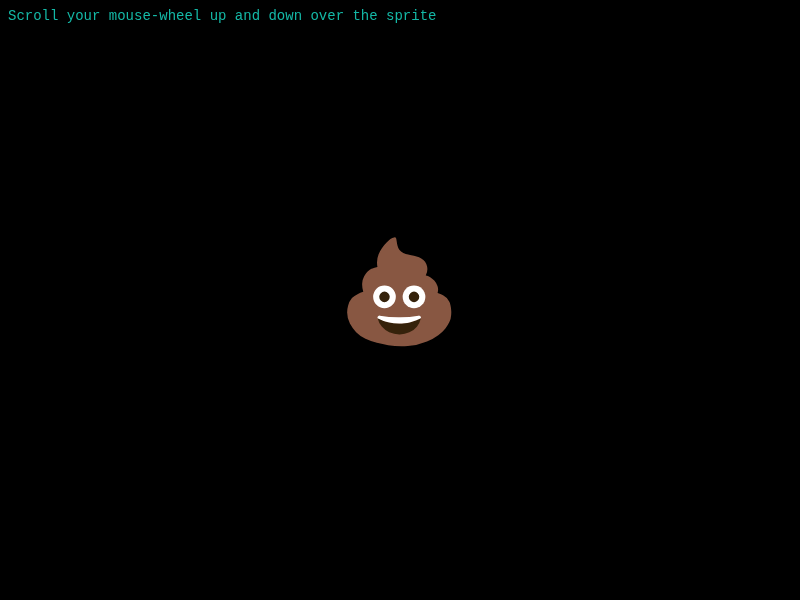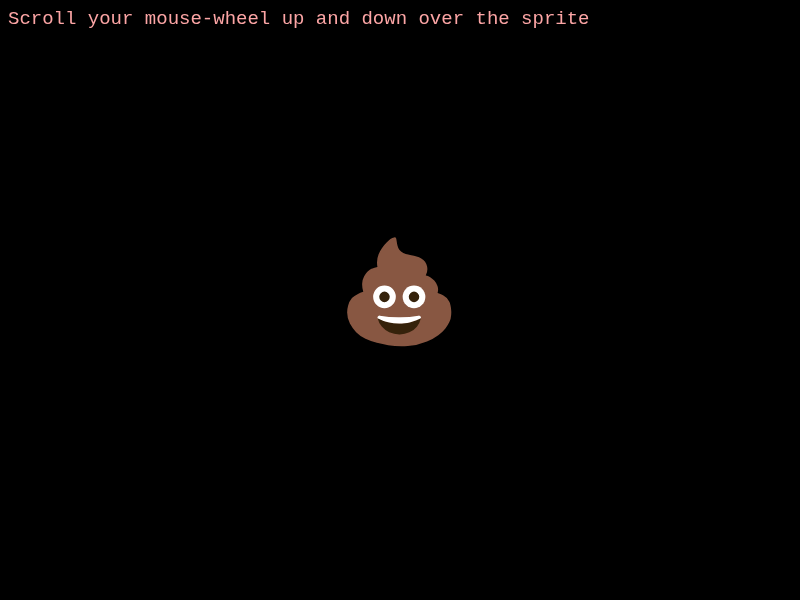--- a/index.html
+++ b/index.html
@@ -14,22 +14,22 @@
       background-color: #000000;
       overflow: hidden;
       position: relative;
       font-family: 'Courier New', Courier, monospace;
     }
 
     #instruction-text {
       position: absolute;
       top: 8px;
       left: 8px;
-      color: #fca5a5;
-      font-size: 19px;
+      color: #14b8a6;
+      font-size: 14px;
       font-family: 'Courier New', Courier, monospace;
       white-space: nowrap;
     }
 
     #sprite-container {
       position: absolute;
       top: 50%;
       left: 50%;
       transform: translate(-50%, -50%);
       cursor: default;

